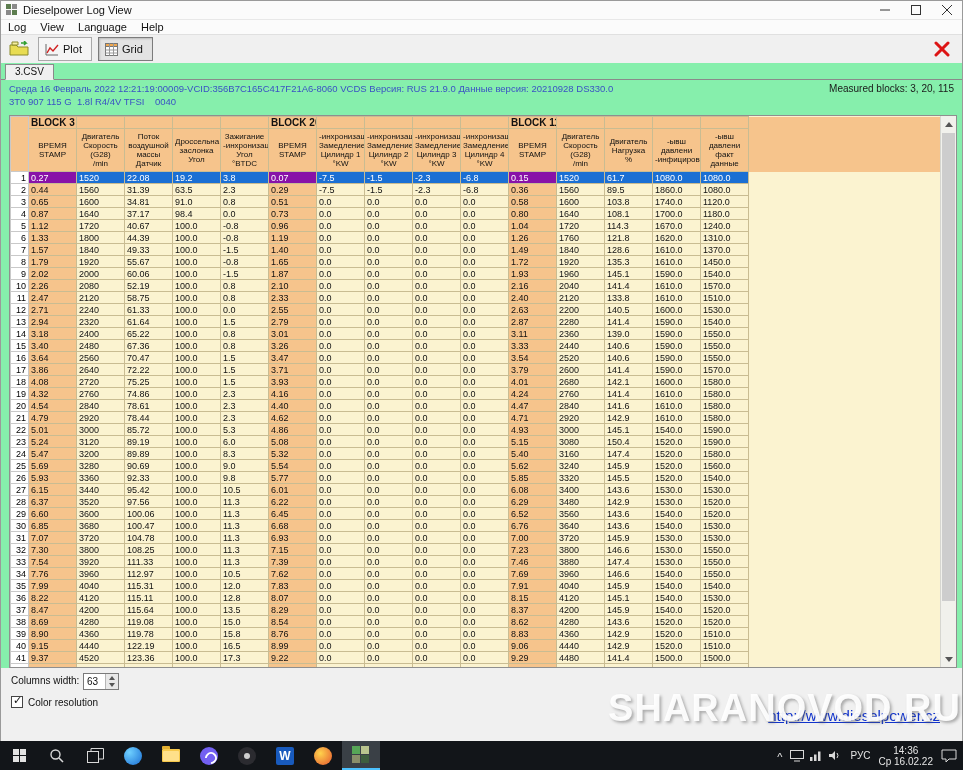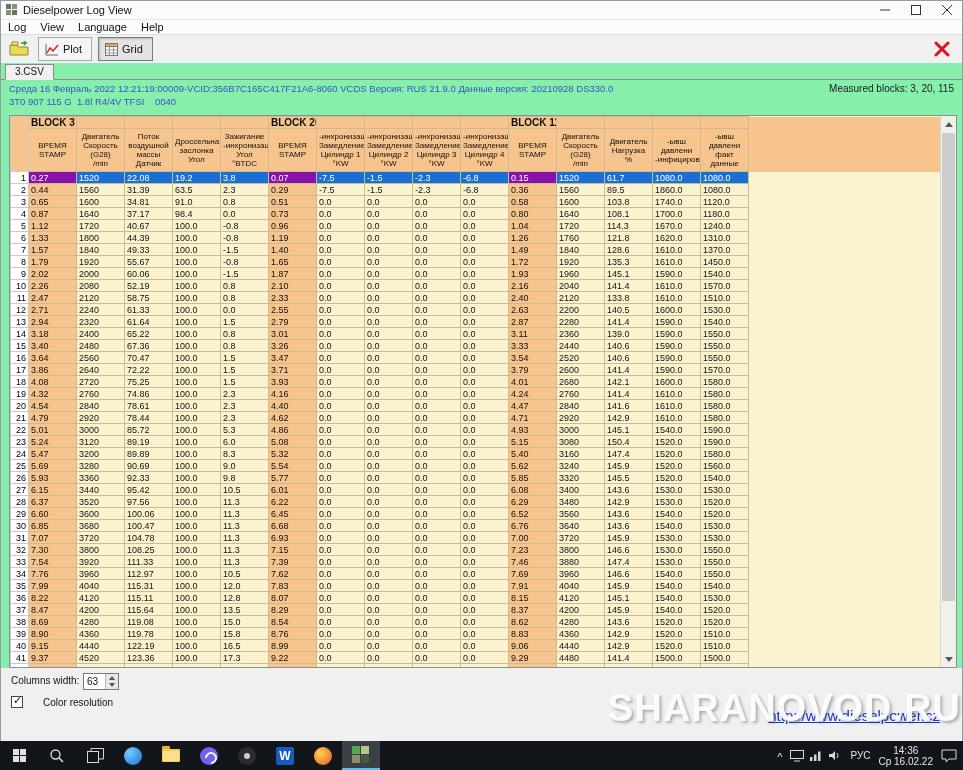--- a/index.html
+++ b/index.html
@@ -59,21 +59,21 @@
 
   
   .footer{position:absolute;left:0;top:667px;right:0;height:74px;background:#f0f0f0;}
   .cw-label{position:absolute;left:10px;top:7px;font-size:10px;}
   .spinbox{position:absolute;left:82px;top:5px;width:36px;height:17px;background:#fff;border:1px solid #7a7a7a;display:flex;}
   .spin-val{flex:1;font-size:10px;padding:2px 0 0 3px;}
   .spin-btns{width:13px;display:flex;flex-direction:column;border-left:1px solid #b5b5b5;}
   .spin-btn{flex:1;display:flex;align-items:center;justify-content:center;background:#e8e8e8;cursor:pointer;}
   .spin-btn .tri-up{border-left-width:3px;border-right-width:3px;border-bottom-width:4px;}
   .spin-btn .tri-down{border-left-width:3px;border-right-width:3px;border-top-width:4px;}
-  .chk-row{position:absolute;left:10px;top:28px;display:flex;align-items:center;gap:20px;}
+  .chk-row{position:absolute;left:10px;top:28px;display:flex;align-items:center;gap:5px;}
   .checkbox{width:12px;height:12px;background:#fff;border:1px solid #444;position:relative;cursor:pointer;}
   .checkbox.checked::after{content:"\2713";position:absolute;left:1px;top:-3px;font-size:11px;font-weight:bold;color:#111;}
   .chk-label{font-size:10px;}
   .logo{position:absolute;right:17px;top:9px;width:116px;height:27px;background:#0a0a0a;border-radius:6px;overflow:hidden;}
   .logo-ellipse{position:absolute;left:2px;top:1px;right:2px;bottom:4px;border:2px solid #cc1111;border-radius:50%;}
   .logo-main{position:absolute;left:0;right:0;top:5px;text-align:center;color:#fff;font-weight:bold;font-style:italic;font-size:11px;letter-spacing:0.5px;}
   .logo-sub{position:absolute;right:10px;bottom:1px;color:#dd2222;font-style:italic;font-size:6.5px;}
   .logo-link{position:absolute;right:22px;top:39px;font-size:15px;color:#1133cc;text-decoration:underline;cursor:pointer;}
 
   .watermark{position:absolute;right:2px;top:687px;font-size:38px;font-weight:bold;color:rgba(255,255,255,0.93);letter-spacing:1px;text-shadow:2px 2px 3px rgba(90,90,90,0.45);z-index:40;pointer-events:none;}

